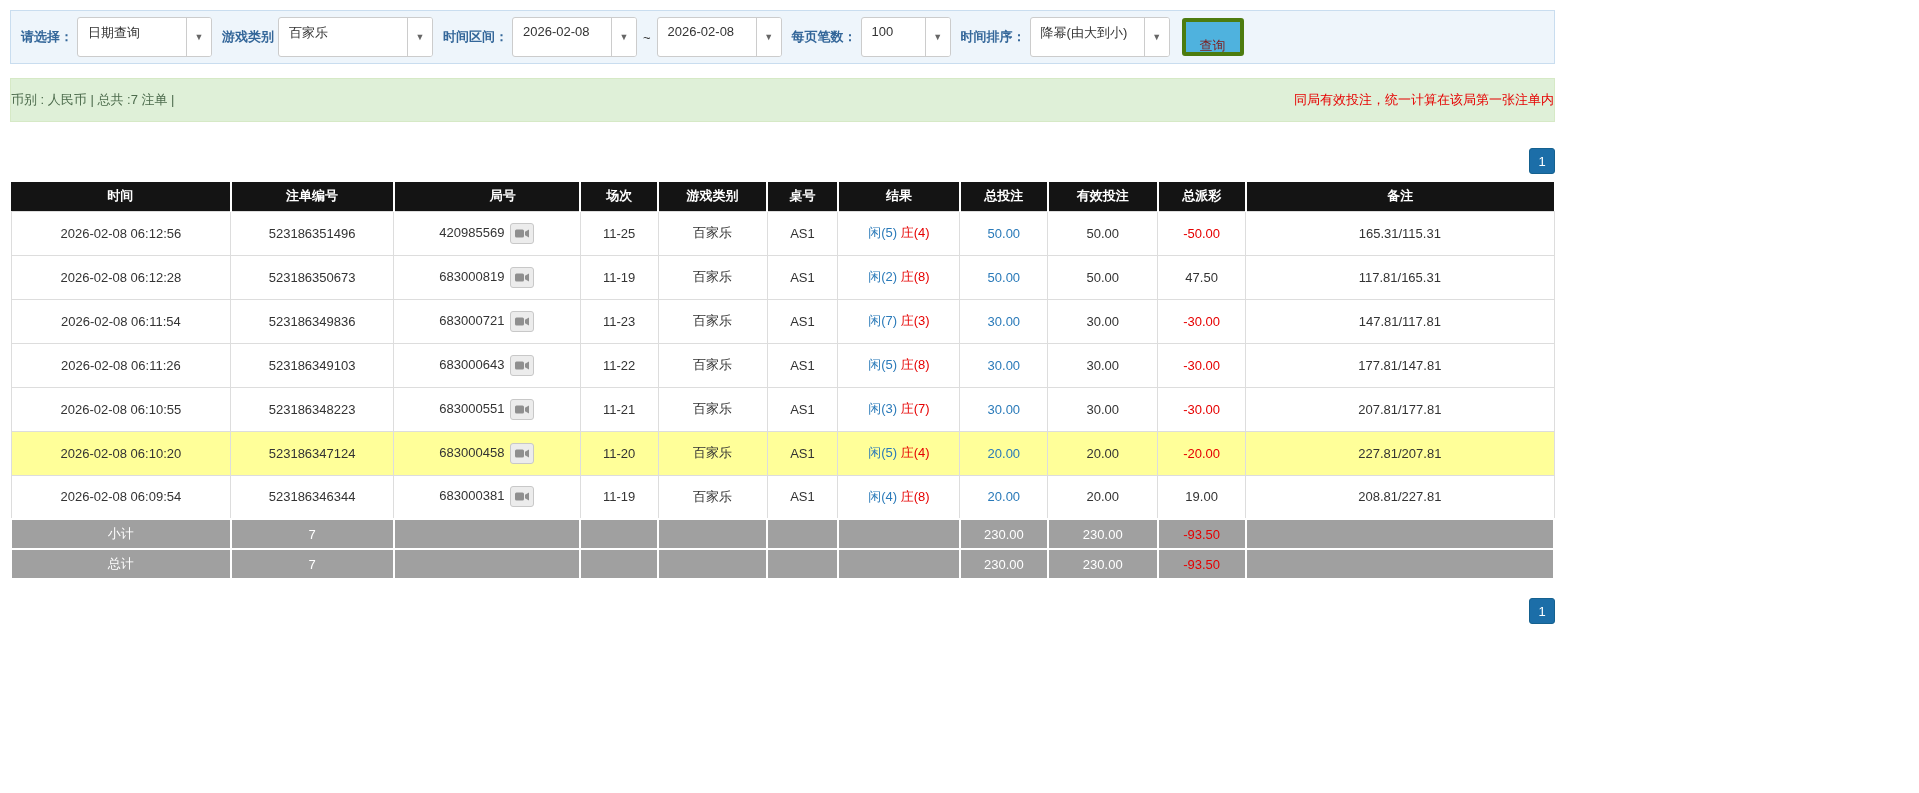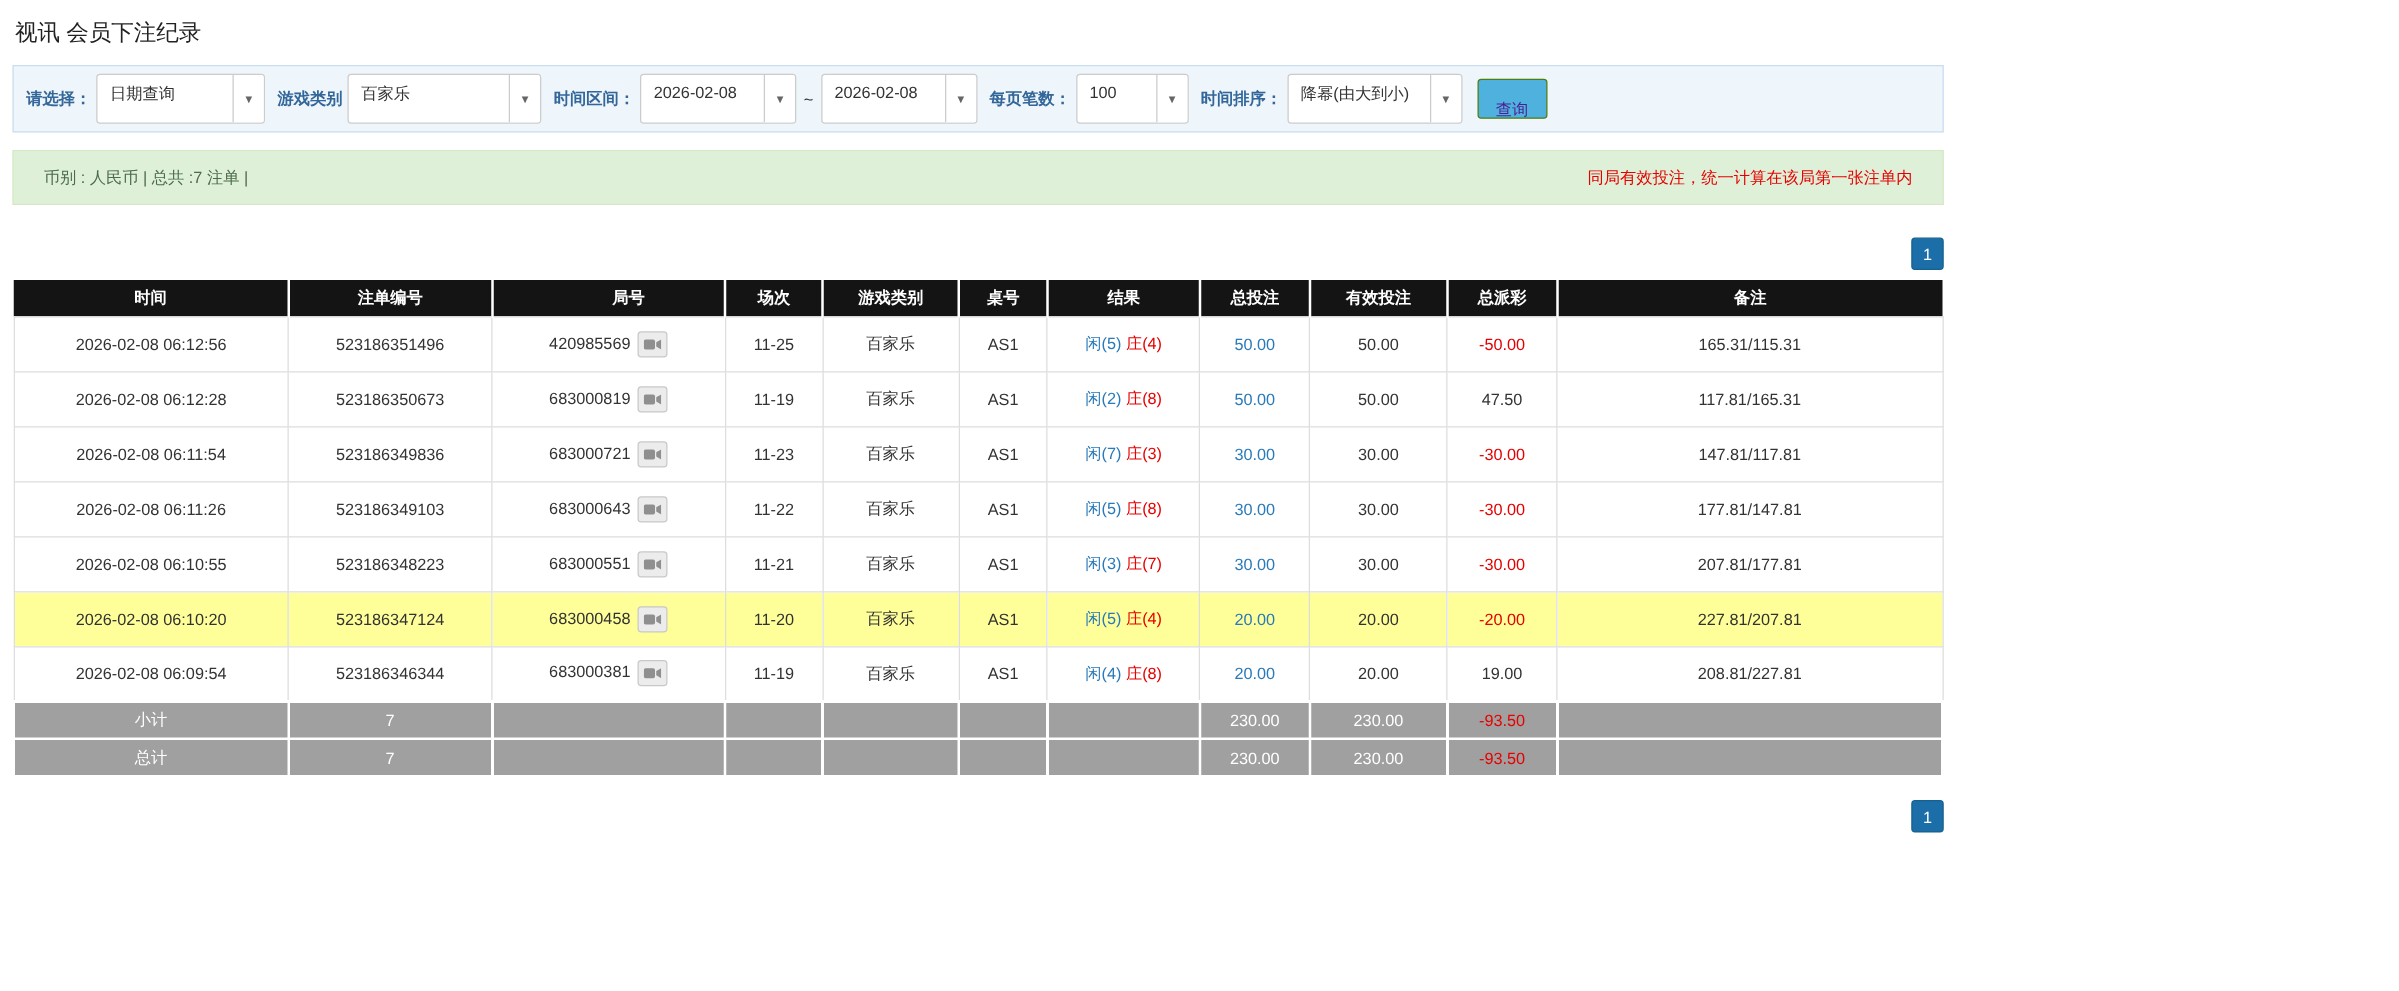--- a/index.html
+++ b/index.html
@@ -58,36 +58,36 @@
     align-items: center;
     justify-content: center;
     color: #666;
     font-size: 9px;
     background: #fff;
   }
   .tilde { margin: 0 6px; color: #333; }
   .search-btn {
     margin-left: 12px;
     background: var(--accent, #4fb2de);
-    border: 1px solid #4d7c0f;
-    color: #4c1d95;
+    border: 4px solid #4d7c0f;
+    color: #7f1d1d;
     font-size: 13px;
     height: 30px;
     padding: 15px 14px;
     border-radius: 3px;
     cursor: pointer;
     font-family: inherit;
   }
 
   
   .summary-bar {
     margin-top: 14px;
     background: var(--green-bg, #dff0d8);
     border: 1px solid var(--green-border, #d6e9c6);
-    padding: 12px 24px;
+    padding: 12px 0;
     display: flex;
     justify-content: space-between;
     align-items: center;
   }
   .summary-left { color: var(--green-text, #4c6b4c); }
   .summary-right { color: var(--red, #e60000); }
 
   
   .pager { display: flex; justify-content: flex-end; }
   .pager.top { margin-top: 26px; margin-bottom: 8px; }
@@ -170,21 +170,20 @@
   .col-totalbet  { width: 5.70%;  }
   .col-validbet  { width: 7.12%; margin-top: 28px;  }
   .col-payout    { width: 5.70%;  }
   .col-note      { width: 19.98%; }
 </style>
 </head>
 <body>
 
 <div class="page">
 
-  <div class="title">视讯 会员下注纪录</div>
 
   <div class="filter-bar">
     <span class="flabel">请选择：</span>
     <div class="combo" style="width:135px">
       <span class="sel-text">日期查询</span>
       <span class="caret-box">▼</span>
     </div>
 
     <span class="flabel">游戏类别</span>
     <div class="combo" style="width:155px">

